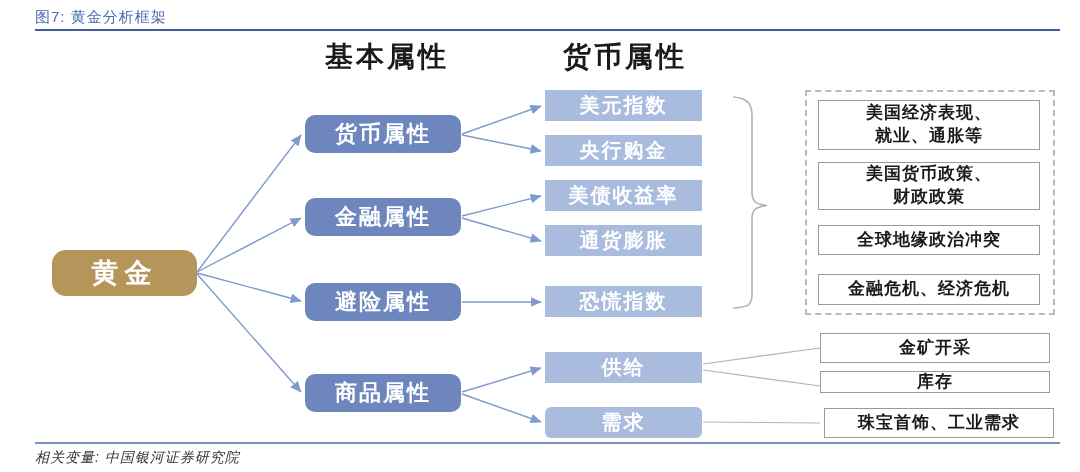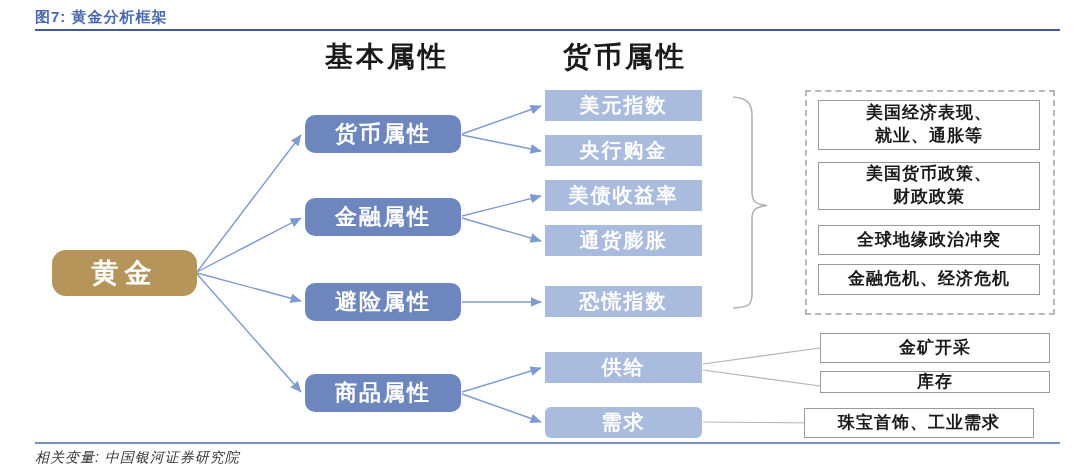--- a/index.html
+++ b/index.html
@@ -1,21 +1,21 @@
 <!DOCTYPE html>
 <html><head>
 <meta charset="utf-8">
 <style>
   html,body{margin:0;padding:0;background:#ffffff;}
   #canvas{
     position:relative;width:1080px;height:472px;background:#ffffff;overflow:hidden;
     font-family:"Liberation Sans","DejaVu Sans",sans-serif;
   }
   .title{
-    position:absolute;left:35px;top:8px;font-size:15px;font-weight:700;
+    position:absolute;left:35px;top:8px;font-size:15px;font-weight:400;
     color:#4a69ad;letter-spacing:1px;
   }
   .rule{position:absolute;left:35px;width:1025px;height:2px;background:#42599c;}
   .rule.top{top:29px;}
   .rule.bottom{top:442px;background:#7a90c4;}
   .col-header{
     position:absolute;top:38px;font-size:28px;font-weight:bold;color:#1a1a1a;
     letter-spacing:3px;white-space:nowrap;
   }
   .node{
@@ -106,21 +106,21 @@
   <div class="node variable" style="top:352px;">供给</div>
   <div class="node variable" style="top:407px;border-radius:6px;">需求</div>
 
   <div class="dashed-group"></div>
 
   <div class="factor" style="left:818px;top:100px;width:222px;height:50px;">美国经济表现、
 就业、通胀等</div>
   <div class="factor" style="left:818px;top:162px;width:222px;height:48px;">美国货币政策、
 财政政策</div>
   <div class="factor" style="left:818px;top:225px;width:222px;height:30px;">全球地缘政治冲突</div>
-  <div class="factor" style="left:818px;top:264px;width:222px;height:31px;">金融危机、经济危机</div>
+  <div class="factor" style="left:818px;top:274px;width:222px;height:31px;">金融危机、经济危机</div>
   <div class="factor" style="left:820px;top:333px;width:230px;height:30px;">金矿开采</div>
   <div class="factor" style="left:820px;top:371px;width:230px;height:22px;">库存</div>
-  <div class="factor" style="left:804px;top:408px;width:230px;height:30px;">珠宝首饰、工业需求</div>
+  <div class="factor" style="left:824px;top:408px;width:230px;height:30px;">珠宝首饰、工业需求</div>
 
   <div class="rule bottom"></div>
   <div class="source">相关变量: 中国银河证券研究院</div>
 
 </div>
 
 </body></html>

